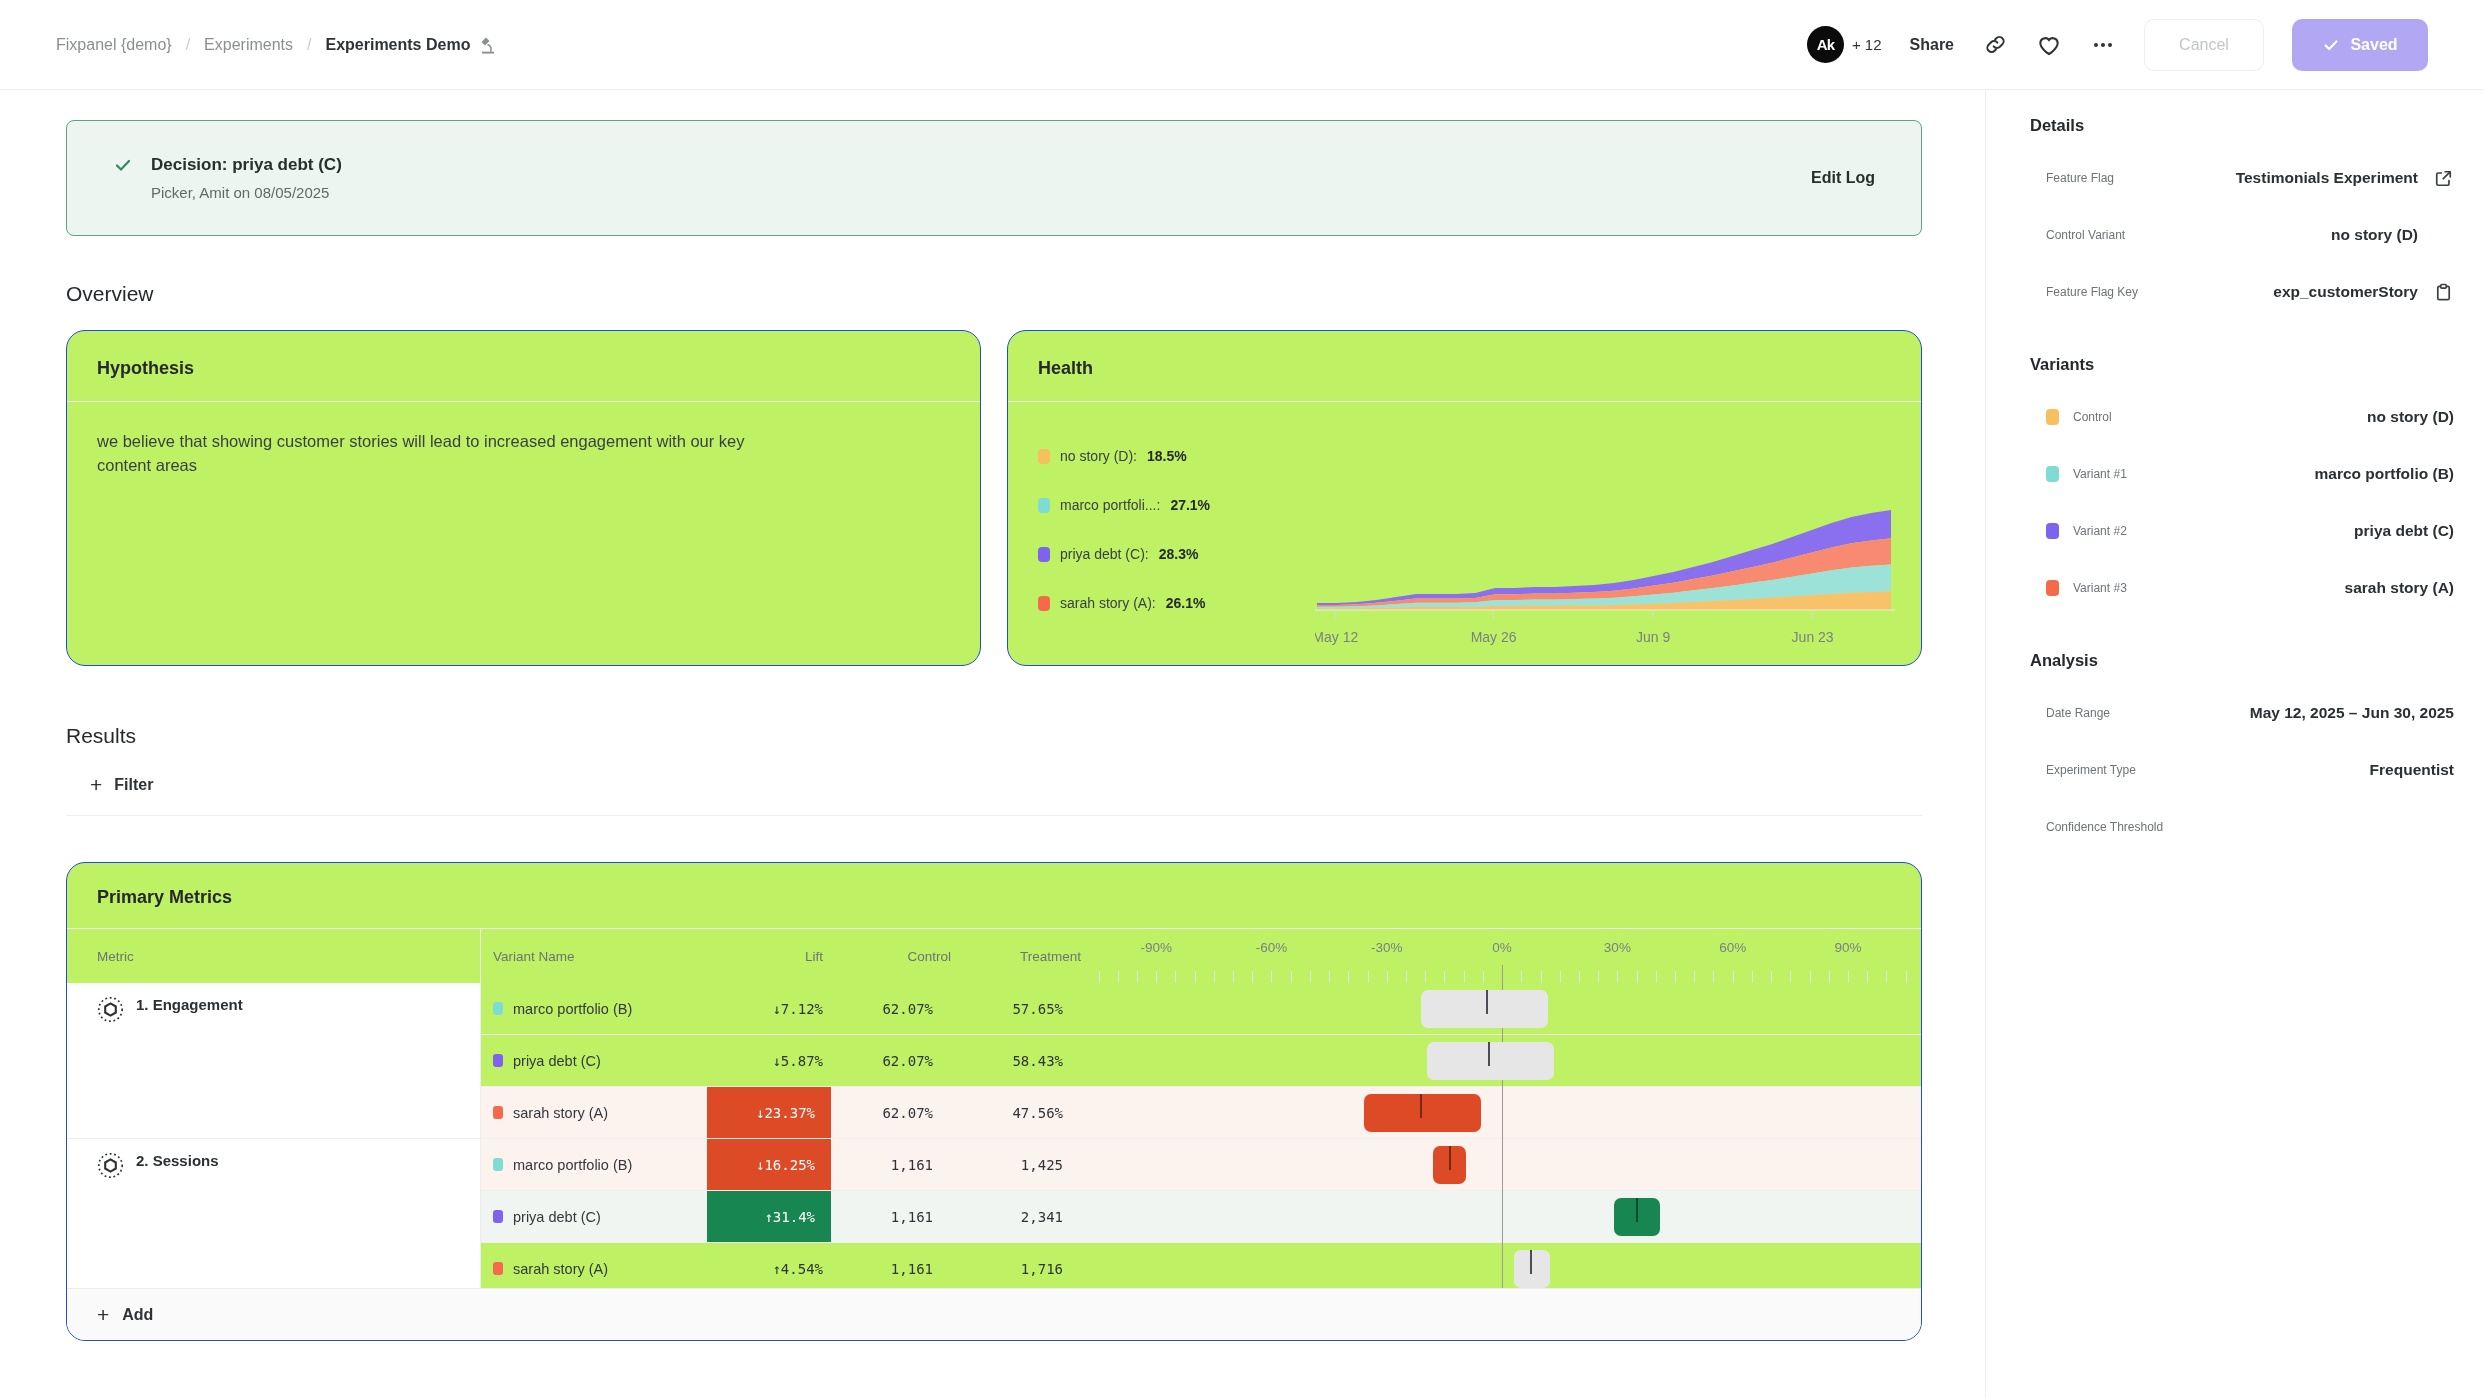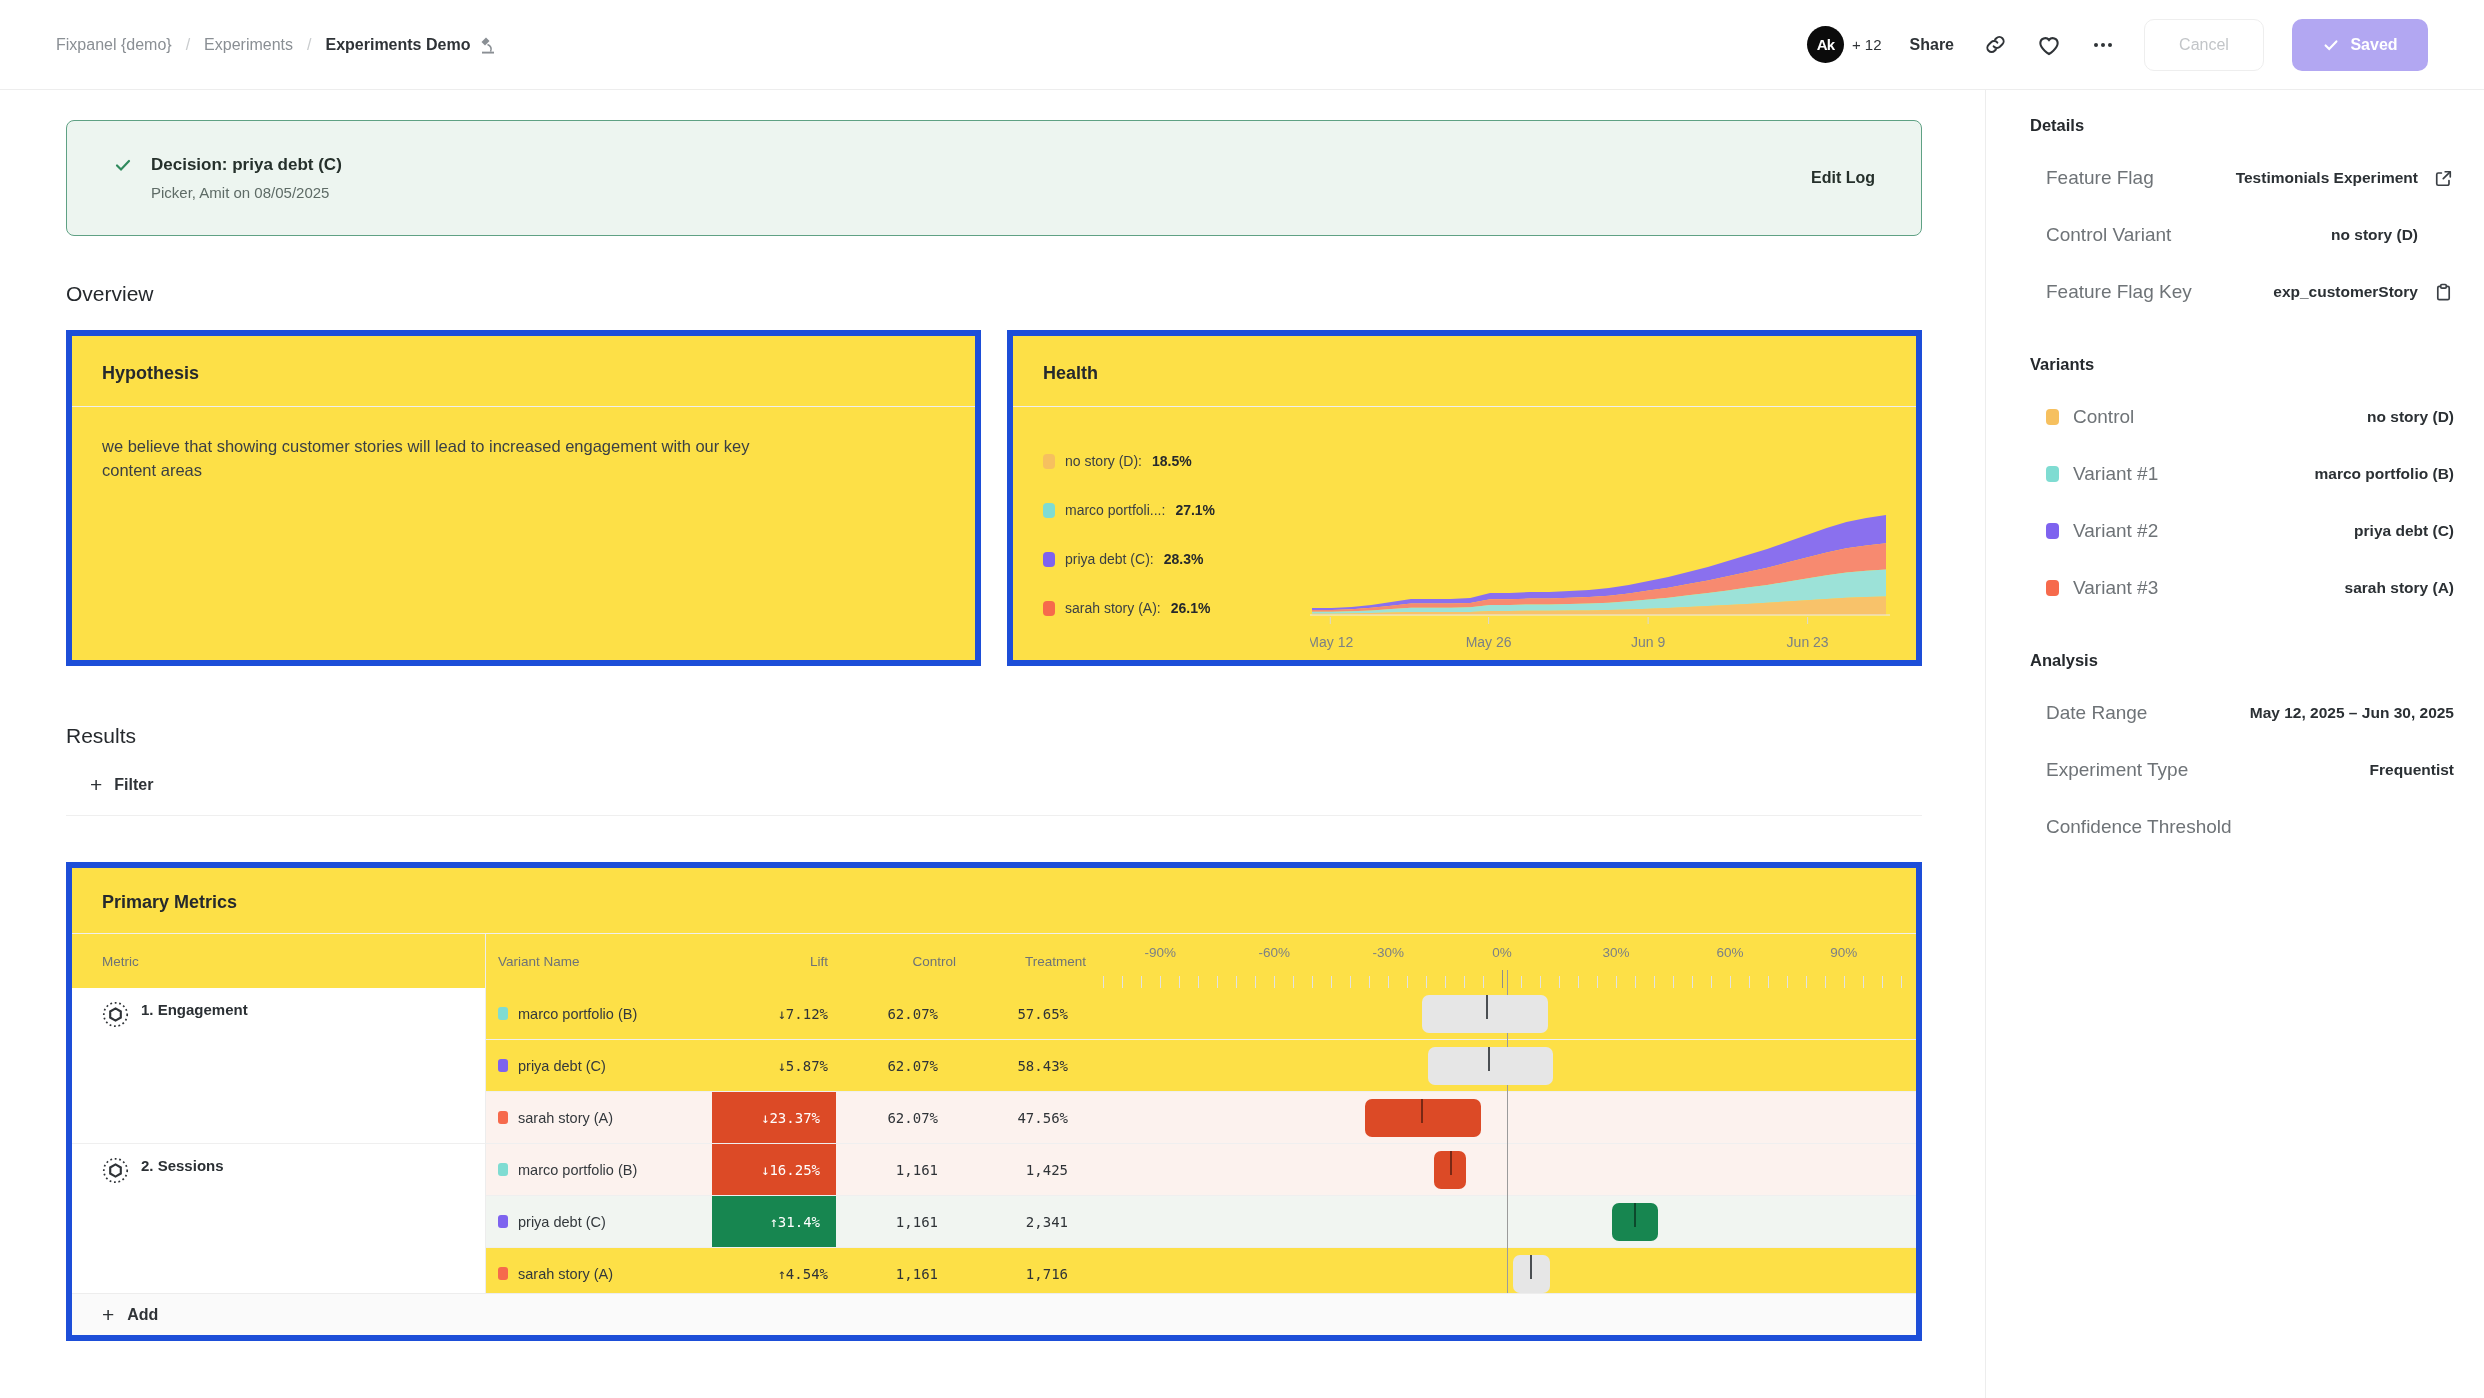--- a/index.html
+++ b/index.html
@@ -33,21 +33,21 @@
   .banner-check { margin-right:18px; margin-top:-26px; }
   .banner-title { font-size:17px; font-weight:bold; color:#25302B; }
   .banner-sub { font-size:15px; color:#5E6B66; margin-top:9px; }
   .banner-action { margin-left:auto; font-size:16px; font-weight:bold; color:#25302B; cursor:pointer; }
 
   .section-heading { font-size:21px; font-weight:normal; color:#25292D; }
   .overview-heading { margin-top:46px; }
 
   
   .cards-row { display:flex; gap:26px; margin-top:24px; }
-  .card { background:#fde047; border:6px solid #1d4ed8; border-radius:0; }
+  .card { background:#bef264; border:1px solid #1d4ed8; border-radius:19px; }
   .half-card { width:915px; height:336px; }
   .card-header { padding:27px 30px 22px 30px; border-bottom:1px solid #EFEFEF; }
   .card-title { font-size:18px; font-weight:bold; color:#25292D; }
   .hypothesis-body { padding:28px 30px; font-size:16.5px; line-height:1.45; color:#3A3F44; max-width:730px; }
   .health-body { display:flex; padding:10px 26px 0 30px; }
   .legend { width:300px; padding-top:36px; }
   .legend-item { display:flex; align-items:center; gap:10px; margin-bottom:33px; font-size:14px; color:#3A3F44; }
   .legend-swatch { width:12px; height:15px; border-radius:4px; flex:0 0 auto; }
   .legend-value { font-weight:bold; color:#26292C; }
   .health-chart { flex:1; }
@@ -99,21 +99,21 @@
   .bg-negative { background:#FCF2EE; }
   .bg-positive { background:#F1F5F1; }
   .zero-line { position:absolute; width:1px; background:#9B9B9B; z-index:0; }
   .ci-bar, .ci-mid { z-index:1; }
   .table-footer { position:absolute; left:0; right:0; bottom:0; top:425px; background:#FAFAFA; border-top:1px solid #EDEDED; display:flex; align-items:center; padding-left:30px; gap:13px; font-size:16px; font-weight:bold; color:#2F3337; cursor:pointer; }
 
   
   .side-section { margin-bottom:46px; }
   .side-heading { font-size:16.5px; font-weight:bold; color:#25292D; margin-bottom:26px; }
   .side-row { display:flex; align-items:center; height:34px; margin-bottom:23px; position:relative; padding-left:16px; }
-  .side-label { font-size:19px; color:#6E7377; display:flex; align-items:center; gap:14px; }
+  .side-label { font-size:12px; color:#6E7377; display:flex; align-items:center; gap:14px; }
   .side-value { margin-left:auto; font-size:15.5px; font-weight:bold; color:#2B3034; text-align:center; }
   .side-row .trailing-icon { margin-left:14px; width:22px; display:flex; justify-content:center; cursor:pointer; }
   .side-swatch { width:13px; height:16px; border-radius:4px; margin-right:14px; }
 
   svg { display:block; }
 </style>
 </head>
 <body>
 
 <div class="topbar">

